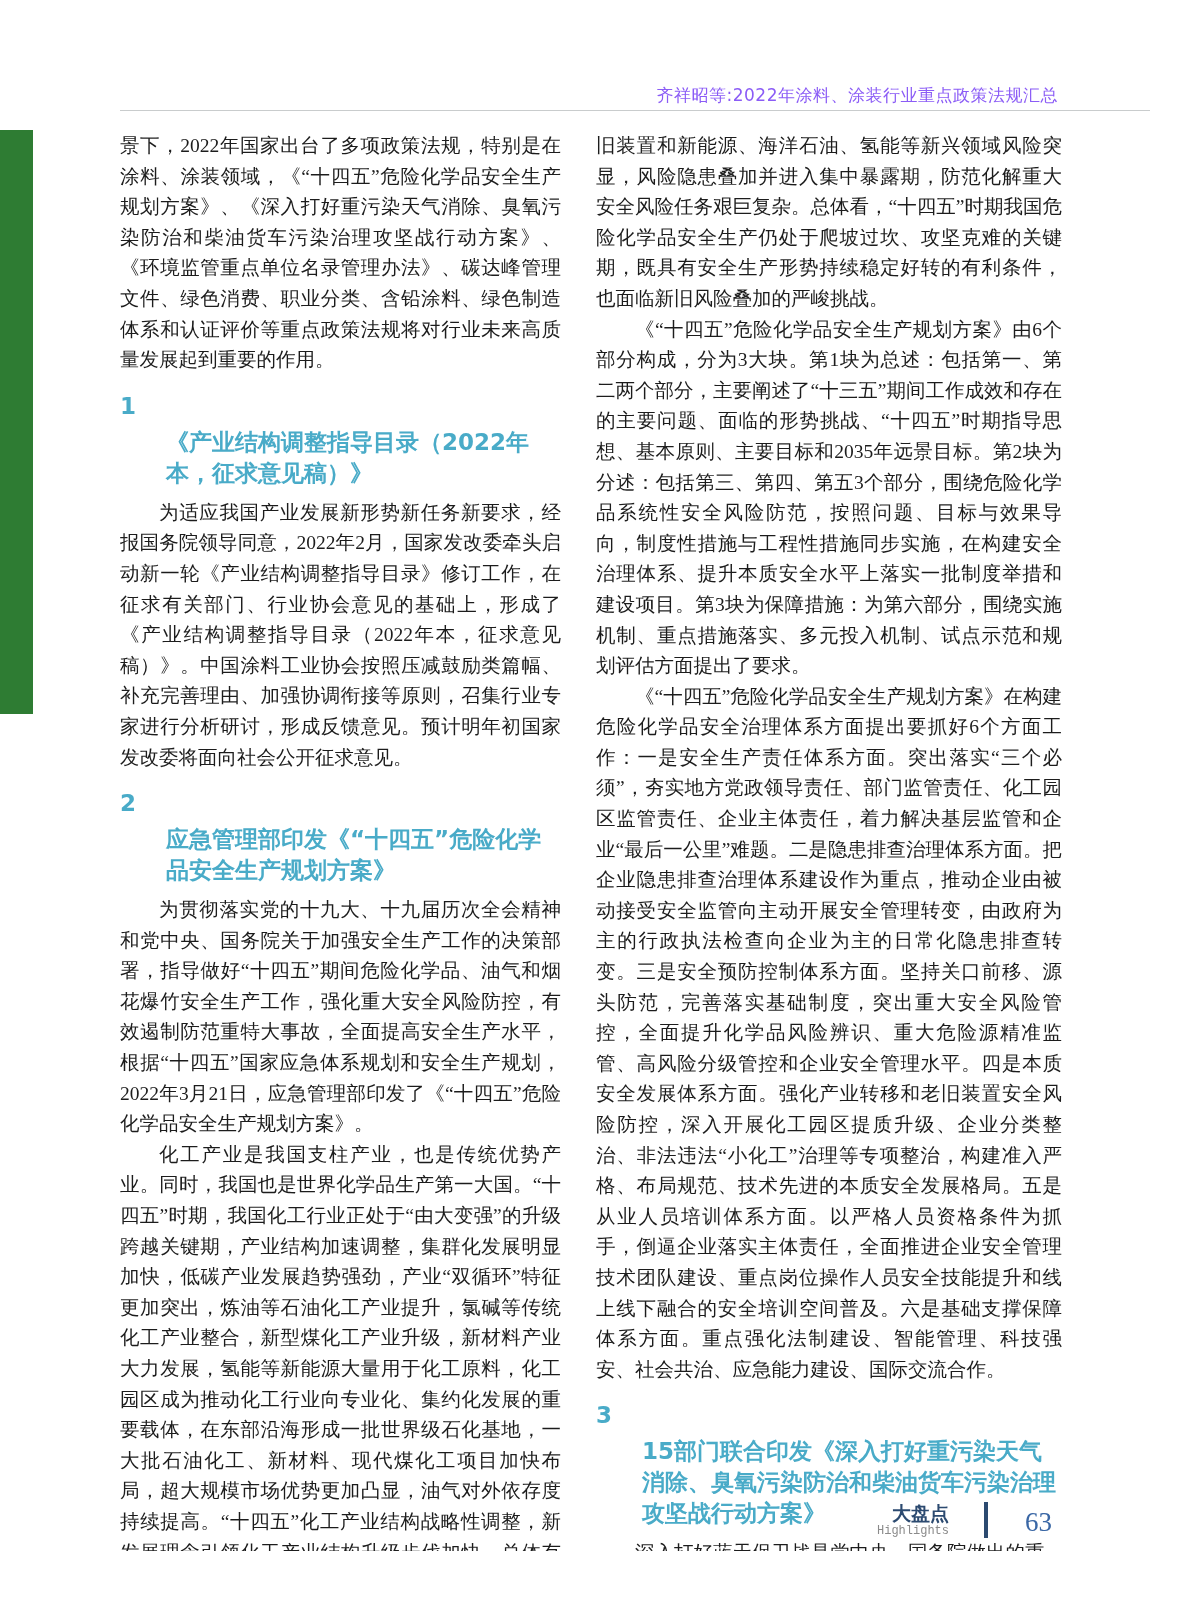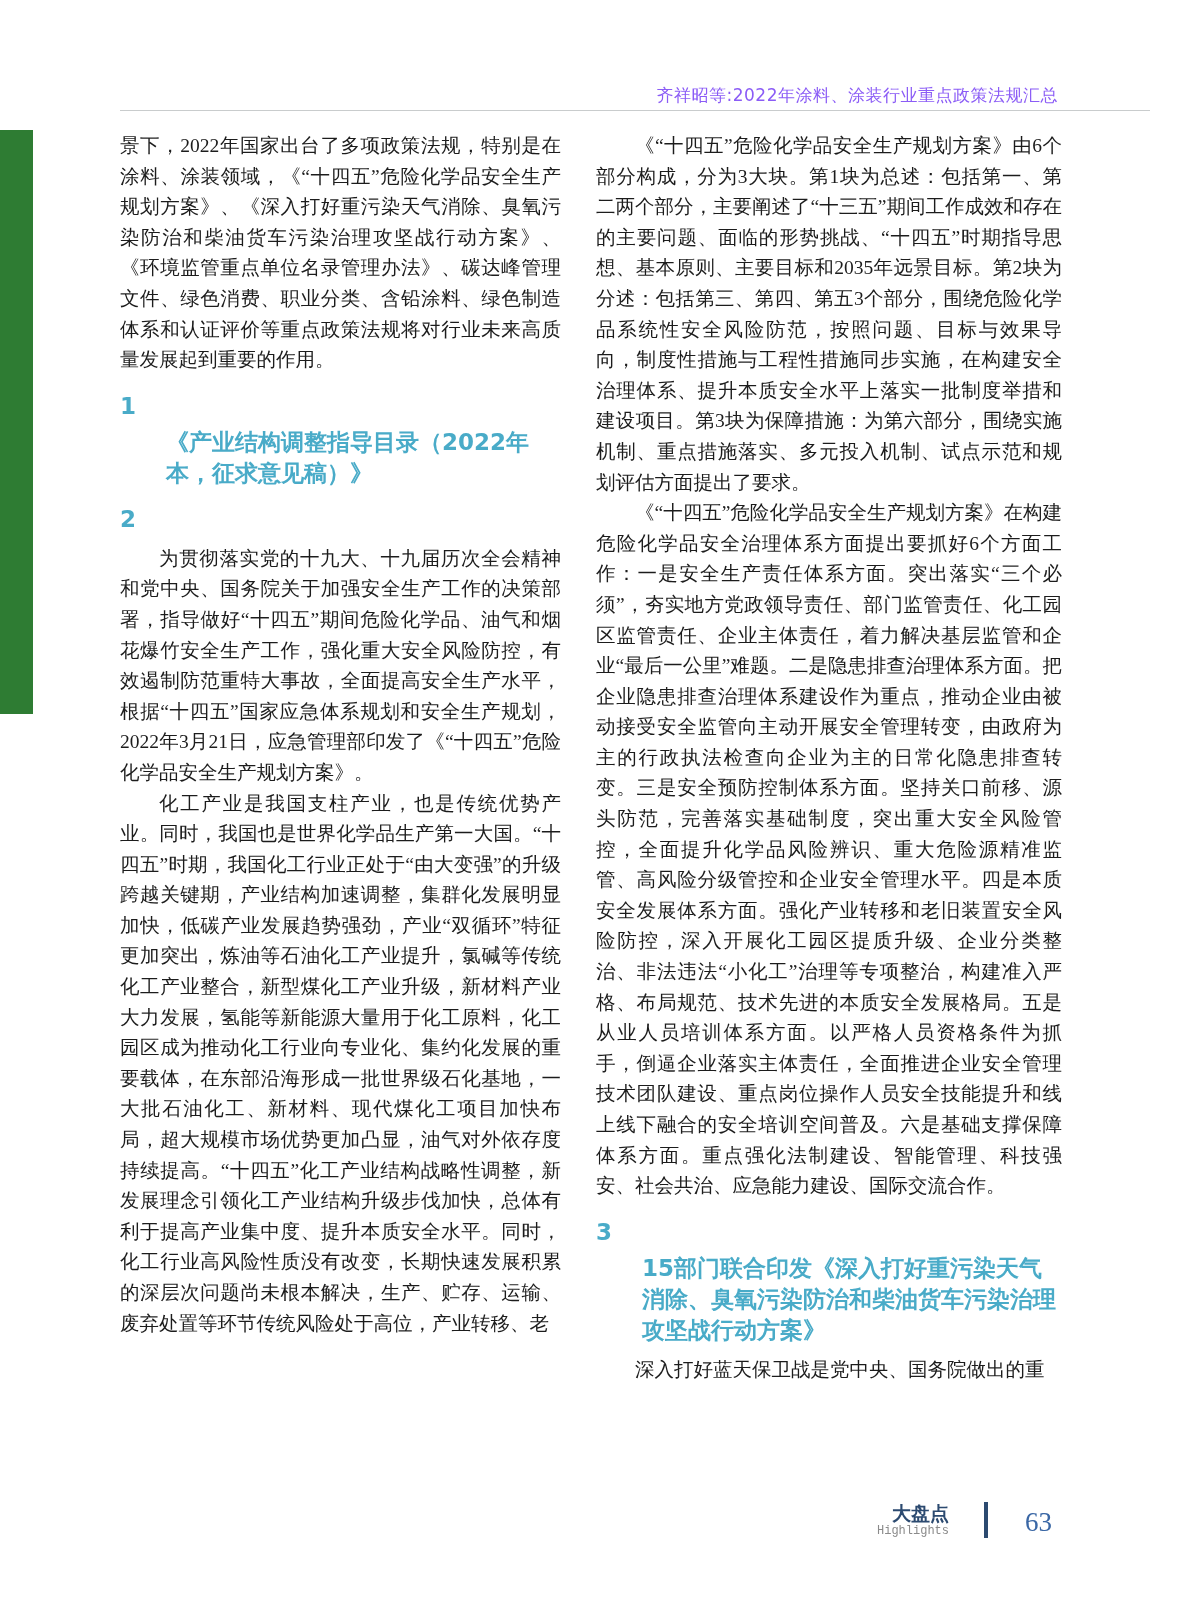--- a/index.html
+++ b/index.html
@@ -77,30 +77,33 @@
   <div class="header-rule"></div>
 
   <div class="col col-left">
     <p class="cont">景下，2022年国家出台了多项政策法规，特别是在涂料、涂装领域，《“十四五”危险化学品安全生产规划方案》、《深入打好重污染天气消除、臭氧污染防治和柴油货车污染治理攻坚战行动方案》、《环境监管重点单位名录管理办法》、碳达峰管理文件、绿色消费、职业分类、含铅涂料、绿色制造体系和认证评价等重点政策法规将对行业未来高质量发展起到重要的作用。</p>
 
     <div class="heading">
       <span class="hnum">1</span>
       <span class="htext">《产业结构调整指导目录（2022年本，征求意见稿）》</span>
     </div>
 
+    <p>为适应我国产业发展新形势新任务新要求，经报国务院领导同意，2022年2月，国家发改委牵头启动新一轮《产业结构调整指导目录》修订工作，在征求有关部门、行业协会意见的基础上，形成了《产业结构调整指导目录（2022年本，征求意见稿）》。中国涂料工业协会按照压减鼓励类篇幅、补充完善理由、加强协调衔接等原则，召集行业专家进行分析研讨，形成反馈意见。预计明年初国家发改委将面向社会公开征求意见。</p>
 
     <div class="heading">
       <span class="hnum">2</span>
+      <span class="htext">应急管理部印发《“十四五”危险化学品安全生产规划方案》</span>
     </div>
 
     <p>为贯彻落实党的十九大、十九届历次全会精神和党中央、国务院关于加强安全生产工作的决策部署，指导做好“十四五”期间危险化学品、油气和烟花爆竹安全生产工作，强化重大安全风险防控，有效遏制防范重特大事故，全面提高安全生产水平，根据“十四五”国家应急体系规划和安全生产规划，2022年3月21日，应急管理部印发了《“十四五”危险化学品安全生产规划方案》。</p>
     <p>化工产业是我国支柱产业，也是传统优势产业。同时，我国也是世界化学品生产第一大国。“十四五”时期，我国化工行业正处于“由大变强”的升级跨越关键期，产业结构加速调整，集群化发展明显加快，低碳产业发展趋势强劲，产业“双循环”特征更加突出，炼油等石油化工产业提升，氯碱等传统化工产业整合，新型煤化工产业升级，新材料产业大力发展，氢能等新能源大量用于化工原料，化工园区成为推动化工行业向专业化、集约化发展的重要载体，在东部沿海形成一批世界级石化基地，一大批石油化工、新材料、现代煤化工项目加快布局，超大规模市场优势更加凸显，油气对外依存度持续提高。“十四五”化工产业结构战略性调整，新发展理念引领化工产业结构升级步伐加快，总体有利于提高产业集中度、提升本质安全水平。同时，化工行业高风险性质没有改变，长期快速发展积累的深层次问题尚未根本解决，生产、贮存、运输、废弃处置等环节传统风险处于高位，产业转移、老</p>
   </div>
 
   <div class="col col-right">
+    <p class="cont">旧装置和新能源、海洋石油、氢能等新兴领域风险突显，风险隐患叠加并进入集中暴露期，防范化解重大安全风险任务艰巨复杂。总体看，“十四五”时期我国危险化学品安全生产仍处于爬坡过坎、攻坚克难的关键期，既具有安全生产形势持续稳定好转的有利条件，也面临新旧风险叠加的严峻挑战。</p>
     <p>《“十四五”危险化学品安全生产规划方案》由6个部分构成，分为3大块。第1块为总述：包括第一、第二两个部分，主要阐述了“十三五”期间工作成效和存在的主要问题、面临的形势挑战、“十四五”时期指导思想、基本原则、主要目标和2035年远景目标。第2块为分述：包括第三、第四、第五3个部分，围绕危险化学品系统性安全风险防范，按照问题、目标与效果导向，制度性措施与工程性措施同步实施，在构建安全治理体系、提升本质安全水平上落实一批制度举措和建设项目。第3块为保障措施：为第六部分，围绕实施机制、重点措施落实、多元投入机制、试点示范和规划评估方面提出了要求。</p>
     <p>《“十四五”危险化学品安全生产规划方案》在构建危险化学品安全治理体系方面提出要抓好6个方面工作：一是安全生产责任体系方面。突出落实“三个必须”，夯实地方党政领导责任、部门监管责任、化工园区监管责任、企业主体责任，着力解决基层监管和企业“最后一公里”难题。二是隐患排查治理体系方面。把企业隐患排查治理体系建设作为重点，推动企业由被动接受安全监管向主动开展安全管理转变，由政府为主的行政执法检查向企业为主的日常化隐患排查转变。三是安全预防控制体系方面。坚持关口前移、源头防范，完善落实基础制度，突出重大安全风险管控，全面提升化学品风险辨识、重大危险源精准监管、高风险分级管控和企业安全管理水平。四是本质安全发展体系方面。强化产业转移和老旧装置安全风险防控，深入开展化工园区提质升级、企业分类整治、非法违法“小化工”治理等专项整治，构建准入严格、布局规范、技术先进的本质安全发展格局。五是从业人员培训体系方面。以严格人员资格条件为抓手，倒逼企业落实主体责任，全面推进企业安全管理技术团队建设、重点岗位操作人员安全技能提升和线上线下融合的安全培训空间普及。六是基础支撑保障体系方面。重点强化法制建设、智能管理、科技强安、社会共治、应急能力建设、国际交流合作。</p>
 
     <div class="heading">
       <span class="hnum">3</span>
       <span class="htext">15部门联合印发《深入打好重污染天气消除、臭氧污染防治和柴油货车污染治理攻坚战行动方案》</span>
     </div>
 
     <p>深入打好蓝天保卫战是党中央、国务院做出的重</p>
   </div>

